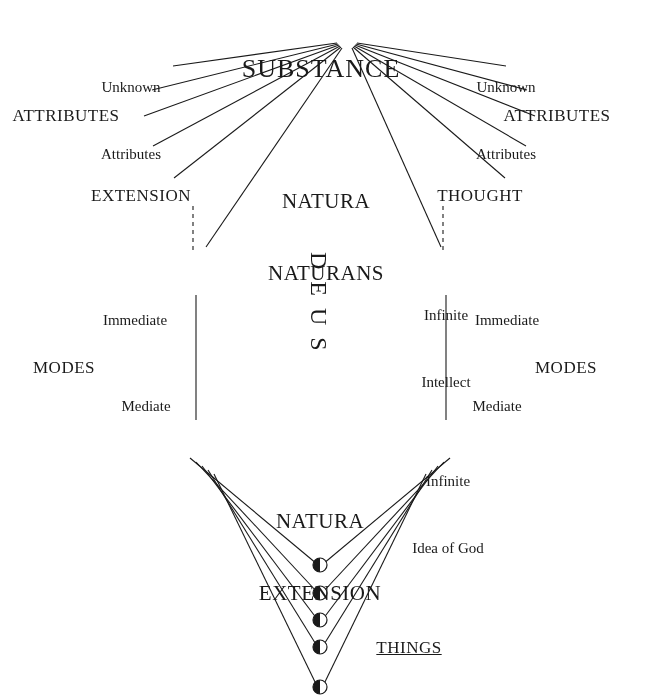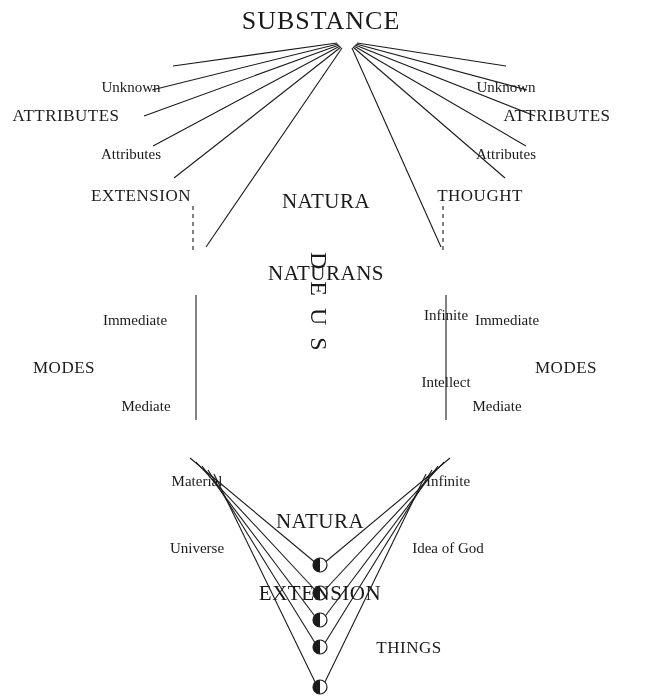--- a/index.html
+++ b/index.html
@@ -20,21 +20,21 @@
     left:0; top:0;
     width:645px; height:700px;
   }
   .label {
     position:absolute;
     transform:translateX(-50%);
     text-align:center;
     white-space:nowrap;
   }
   .label span { display:block;margin-top:48px; }
-  .title  { font-size:26px; letter-spacing:1px; }
+  .title  { font-size:26px; letter-spacing:1px;margin-top:48px; }
   .natura { font-size:21px; line-height:24px; letter-spacing:0.5px; }
   .caps   { font-size:17px; letter-spacing:0.5px; }
   .small  { font-size:15px; line-height:19px; }
   .modes  { font-size:17px; letter-spacing:0.5px; }
   .deus {
     position:absolute;
     transform:translateX(-50%);
     writing-mode:vertical-rl;
     font-size:24px;
     letter-spacing:12px;
@@ -150,29 +150,25 @@
 
   <div class="label small" style="left:135px; top:311px;">Immediate</div>
   <div class="label small" style="left:507px; top:311px;">Immediate</div>
 
   <div class="label modes" style="left:64px; top:358px;">MODES</div>
   <div class="label modes" style="left:566px; top:358px;">MODES</div>
 
   <div class="label small" style="left:146px; top:397px;">Mediate</div>
   <div class="label small" style="left:497px; top:397px;">Mediate</div>
 
-  <div class="label small" style="left:197px; top:424px;">
-    <span>Material</span>
-    <span>Universe</span>
-  </div>
   <div class="label small" style="left:448px; top:424px;">
     <span>Infinite</span>
     <span>Idea of God</span>
   </div>
 
   <div class="label natura" style="left:320px; top:461px;">
     <span>NATURA</span>
     <span>EXTENSION</span>
   </div>
 
-  <div class="label caps" style="left:409px; top:638px;">THINGS</div>
+  <div class="label caps" style="left:409px; top:638px;text-decoration:underline;">THINGS</div>
 
 </div>
 
 </body></html>

